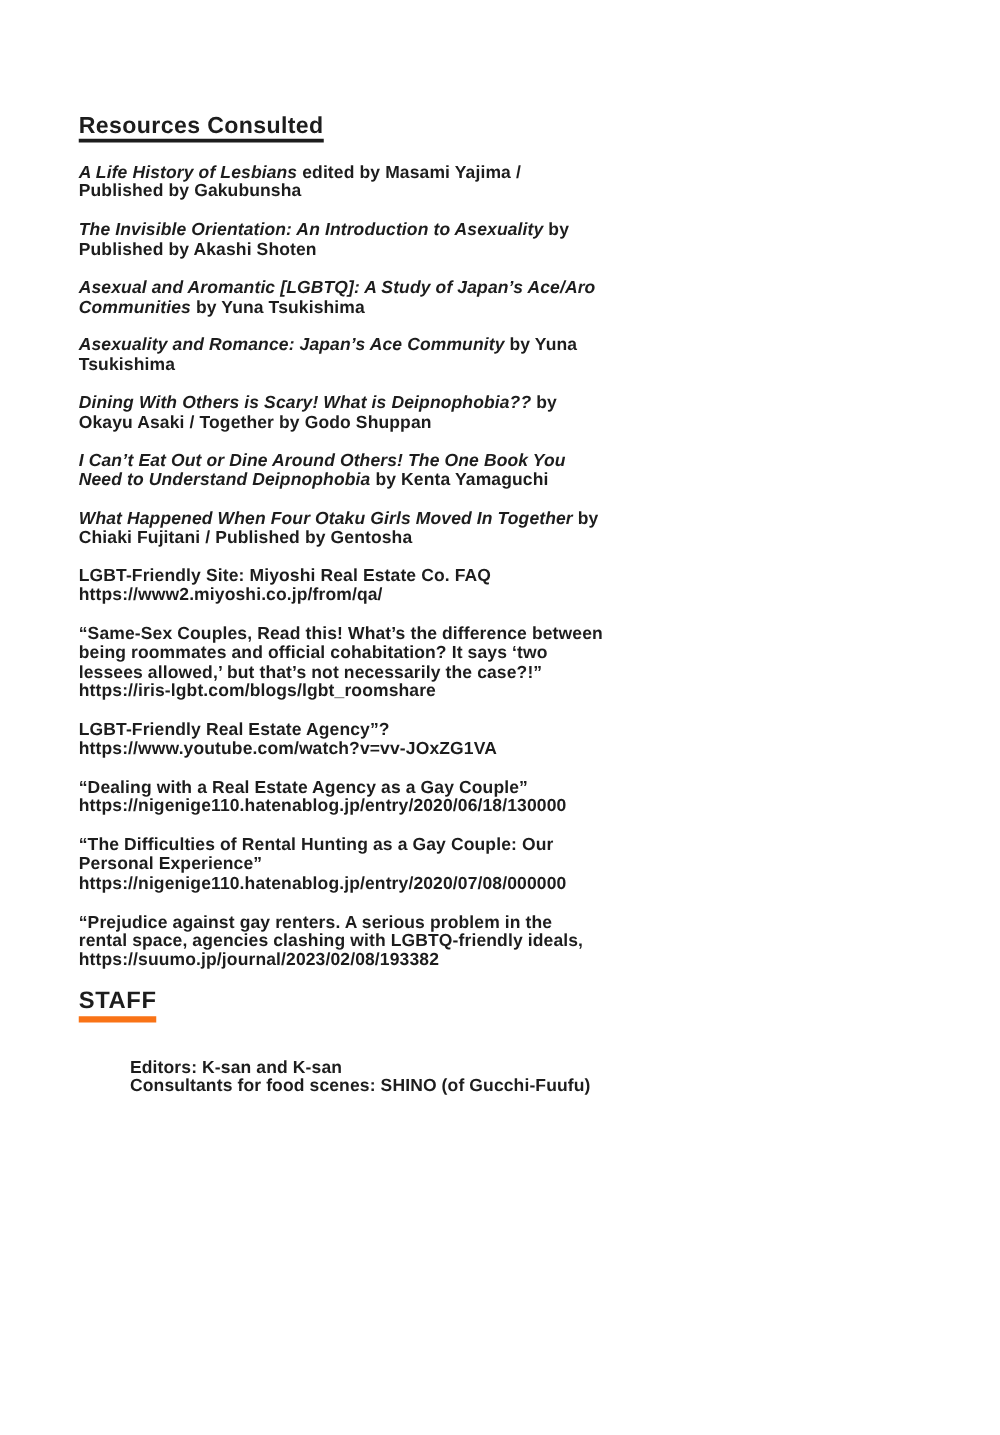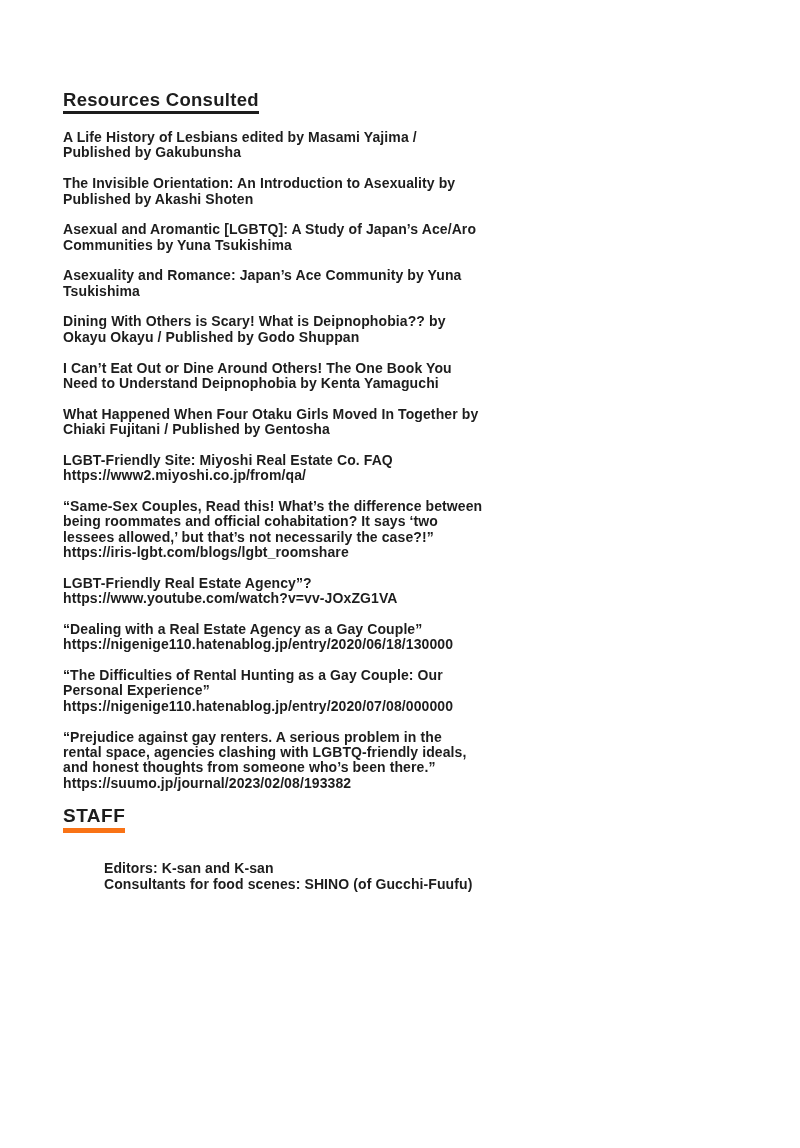--- a/index.html
+++ b/index.html
@@ -32,20 +32,21 @@
     font-size: 14px;
     line-height: 15.4px;
     letter-spacing: 0.1px;
     margin: 0 0 15.3px 0;
   }
   .ln {
     display: block;
     white-space: pre-wrap;
   }
   .it {
+    font-style: italic;
   }
   .staff-heading-wrap {
     margin-top: 15px;
   }
   .staff-heading {
     display: inline-block;
     font-size: 19px;
     line-height: 20px;
     letter-spacing: 0.5px;
     margin: 0 0 28px 0;
@@ -80,21 +81,21 @@
       <span class="ln"><span class="it">Communities</span><span> by Yuna Tsukishima</span></span>
     </p>
 
     <p class="item">
       <span class="ln"><span class="it">Asexuality and Romance: Japan’s Ace Community</span><span> by Yuna</span></span>
       <span class="ln"><span class="it"></span><span>Tsukishima</span></span>
     </p>
 
     <p class="item">
       <span class="ln"><span class="it">Dining With Others is Scary! What is Deipnophobia??</span><span> by</span></span>
-      <span class="ln"><span class="it"></span><span>Okayu Okayu / Published by Godo Shuppan</span></span>
+      <span class="ln"><span class="it"></span><span>Okayu Asaki / Together by Godo Shuppan</span></span>
     </p>
 
     <p class="item">
       <span class="ln"><span class="it">I Can’t Eat Out or Dine Around Others! The One Book You</span><span></span></span>
       <span class="ln"><span class="it">Need to Understand Deipnophobia</span><span> by Kenta Yamaguchi</span></span>
     </p>
 
     <p class="item">
       <span class="ln"><span class="it">What Happened When Four Otaku Girls Moved In Together</span><span> by</span></span>
       <span class="ln"><span class="it"></span><span>Chiaki Fujitani / Published by Gentosha</span></span>
@@ -125,21 +126,20 @@
 
     <p class="item">
       <span class="ln"><span class="it"></span><span>“The Difficulties of Rental Hunting as a Gay Couple: Our</span></span>
       <span class="ln"><span class="it"></span><span>Personal Experience”</span></span>
       <span class="ln"><span class="it"></span><span>https://nigenige110.hatenablog.jp/entry/2020/07/08/000000</span></span>
     </p>
 
     <p class="item">
       <span class="ln"><span class="it"></span><span>“Prejudice against gay renters. A serious problem in the</span></span>
       <span class="ln"><span class="it"></span><span>rental space, agencies clashing with LGBTQ-friendly ideals,</span></span>
-      <span class="ln"><span class="it"></span><span>and honest thoughts from someone who’s been there.”</span></span>
       <span class="ln"><span class="it"></span><span>https://suumo.jp/journal/2023/02/08/193382</span></span>
     </p>
   </div>
 
   <div class="staff-heading-wrap">
     <h2 class="staff-heading">STAFF</h2>
     <p class="item staff-lines">
       <span class="ln">Editors: K-san and K-san</span>
       <span class="ln">Consultants for food scenes: SHINO (of Gucchi-Fuufu)</span>
     </p>

